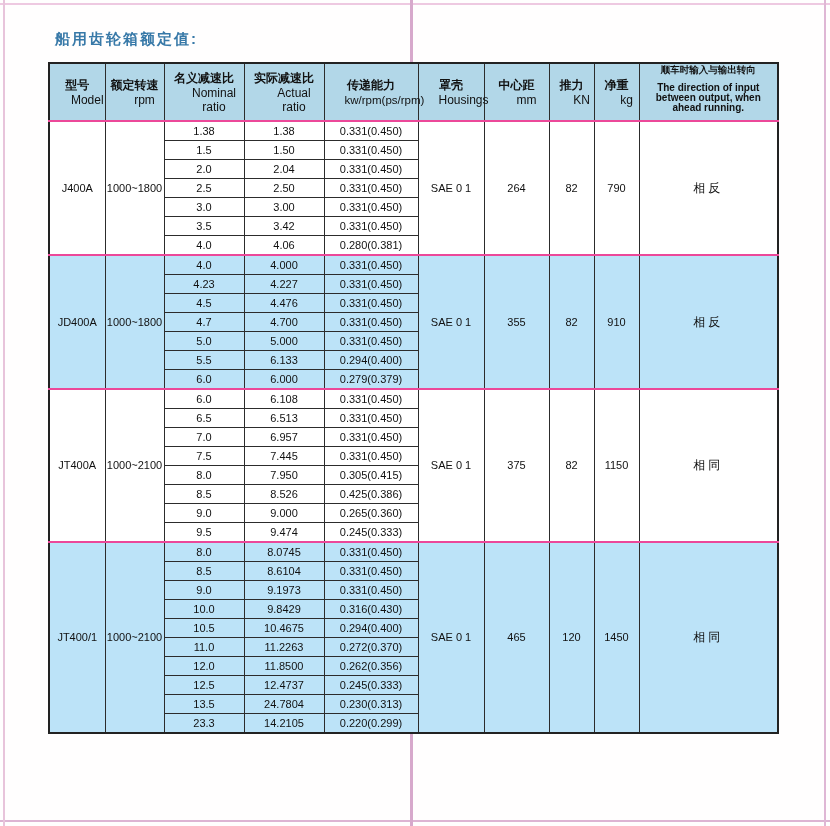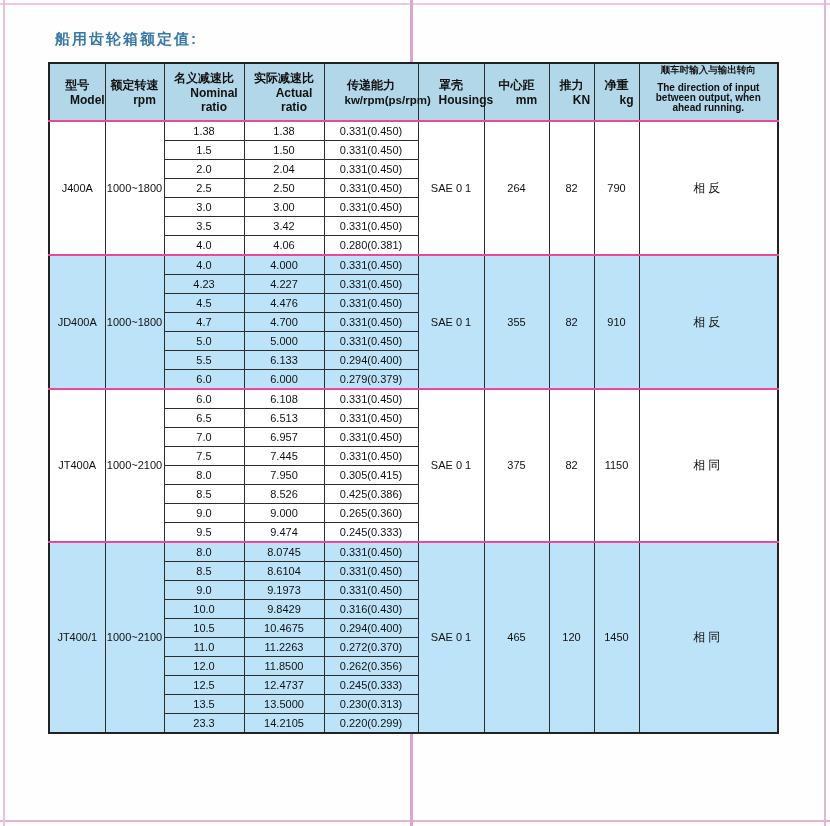--- a/index.html
+++ b/index.html
@@ -32,21 +32,21 @@
   col.c6{width:65px;}  col.c7{width:45px;}  col.c8{width:45px;}
   col.c9{width:139px;}
   th,td{
     border:1px solid #2c2c2c;text-align:center;vertical-align:middle;
     padding:0;color:#111;
   }
   thead th{
     background:#b2d7e8;height:46px;font-weight:bold;
   }
   thead .zh{font-size:12px;line-height:16px;font-weight:bold;}
-  thead .en{font-size:12px;line-height:14px;font-weight:bold;margin-left:20px;}
+  thead .en{font-size:12px;line-height:14px;font-weight:normal;margin-left:20px;}
   thead th.col9 .zh{font-size:9.5px;line-height:12px;text-align:center;}
   thead th.col9 .en{font-size:10px;line-height:10px;font-weight:bold;width:124px;margin:7px auto;}
   thead th.col4 .en{font-size:11.5px;}
   tbody td{height:18px;font-size:11px;line-height:13px;background:#ffffff;}
   tbody tr.hl td{background:#bce3f8;}
   tbody tr.group-start td{border-top:2px solid #ec4899;}
   td.dir{font-size:12px;letter-spacing:3px;}
 </style>
 </head>
 <body>
@@ -291,21 +291,21 @@
           <td>11.8500</td>
           <td>0.262(0.356)</td>
         </tr>
         <tr class="hl">
           <td>12.5</td>
           <td>12.4737</td>
           <td>0.245(0.333)</td>
         </tr>
         <tr class="hl">
           <td>13.5</td>
-          <td>13.5000</td>
+          <td>24.7804</td>
           <td>0.230(0.313)</td>
         </tr>
         <tr class="hl">
           <td>23.3</td>
           <td>14.2105</td>
           <td>0.220(0.299)</td>
         </tr>
       </tbody>
   </table>
 </div>

